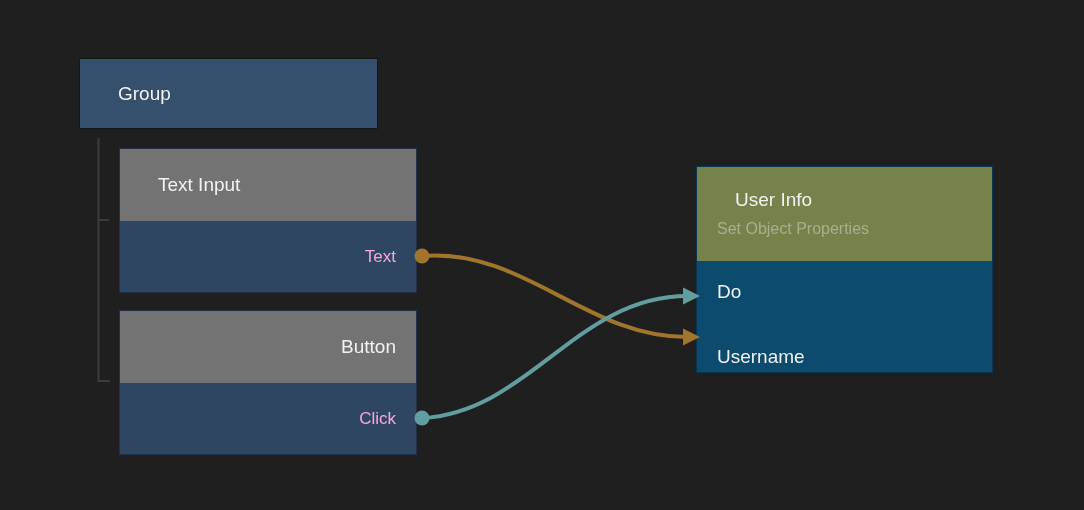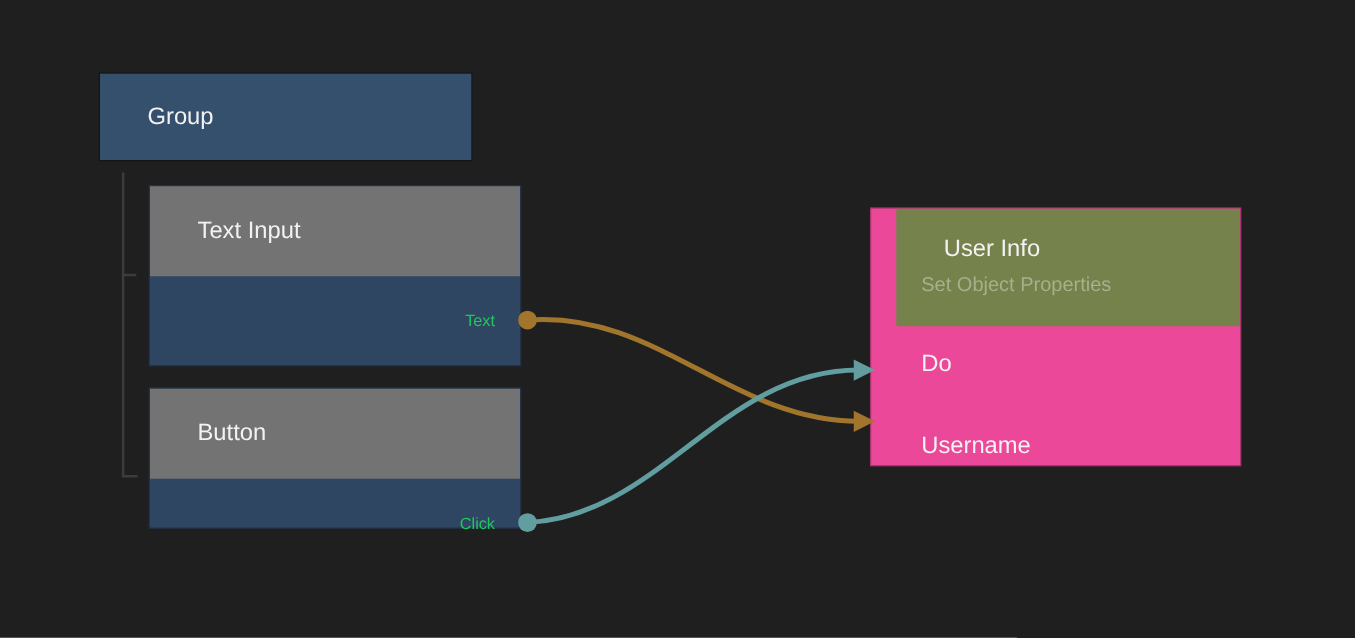--- a/index.html
+++ b/index.html
@@ -39,34 +39,34 @@
   .subtitle{
     font-size:16px;
     color:#a7b08d;
     line-height:28px;
     white-space:nowrap;
   }
   
   .blue{background:#2e4662;}
   .blue .header{background:#737373;}
   
-  .green{background:#ec4899;padding-left:20px;}
+  .green{background:#0c4a6e;}
   .green .header{background:#75824b;}
 
   #node-group{left:79px;top:58px;width:299px;height:71px;}
   #node-group .header{height:100%;background:#35506d;}
 
   #node-text-input{left:119px;top:148px;width:298px;height:145px;}
-  #node-button{left:119px;top:310px;width:298px;height:113px;}
+  #node-button{left:119px;top:310px;width:298px;height:145px;text-align:right;}
   .blue .header{height:72px;}
   .blue .body{height:71px;align-items:flex-end;padding:0 20px;}
 
   .port-label-out{
-    font-size:13px;
-    color:#22c55e;
+    font-size:17px;
+    color:#f9a8d4;
     white-space:nowrap;
   }
   #node-user-info{left:696px;top:166px;width:297px;height:207px;}
   #node-user-info .header{height:94px;justify-content:flex-start;padding-top:18px;}
   #node-user-info .body{height:111px;justify-content:flex-start;padding:16px 20px 0 20px;gap:36px;}
   .port-row-in{
     height:40px;
     display:flex;
     align-items:center;
     font-size:19px;

